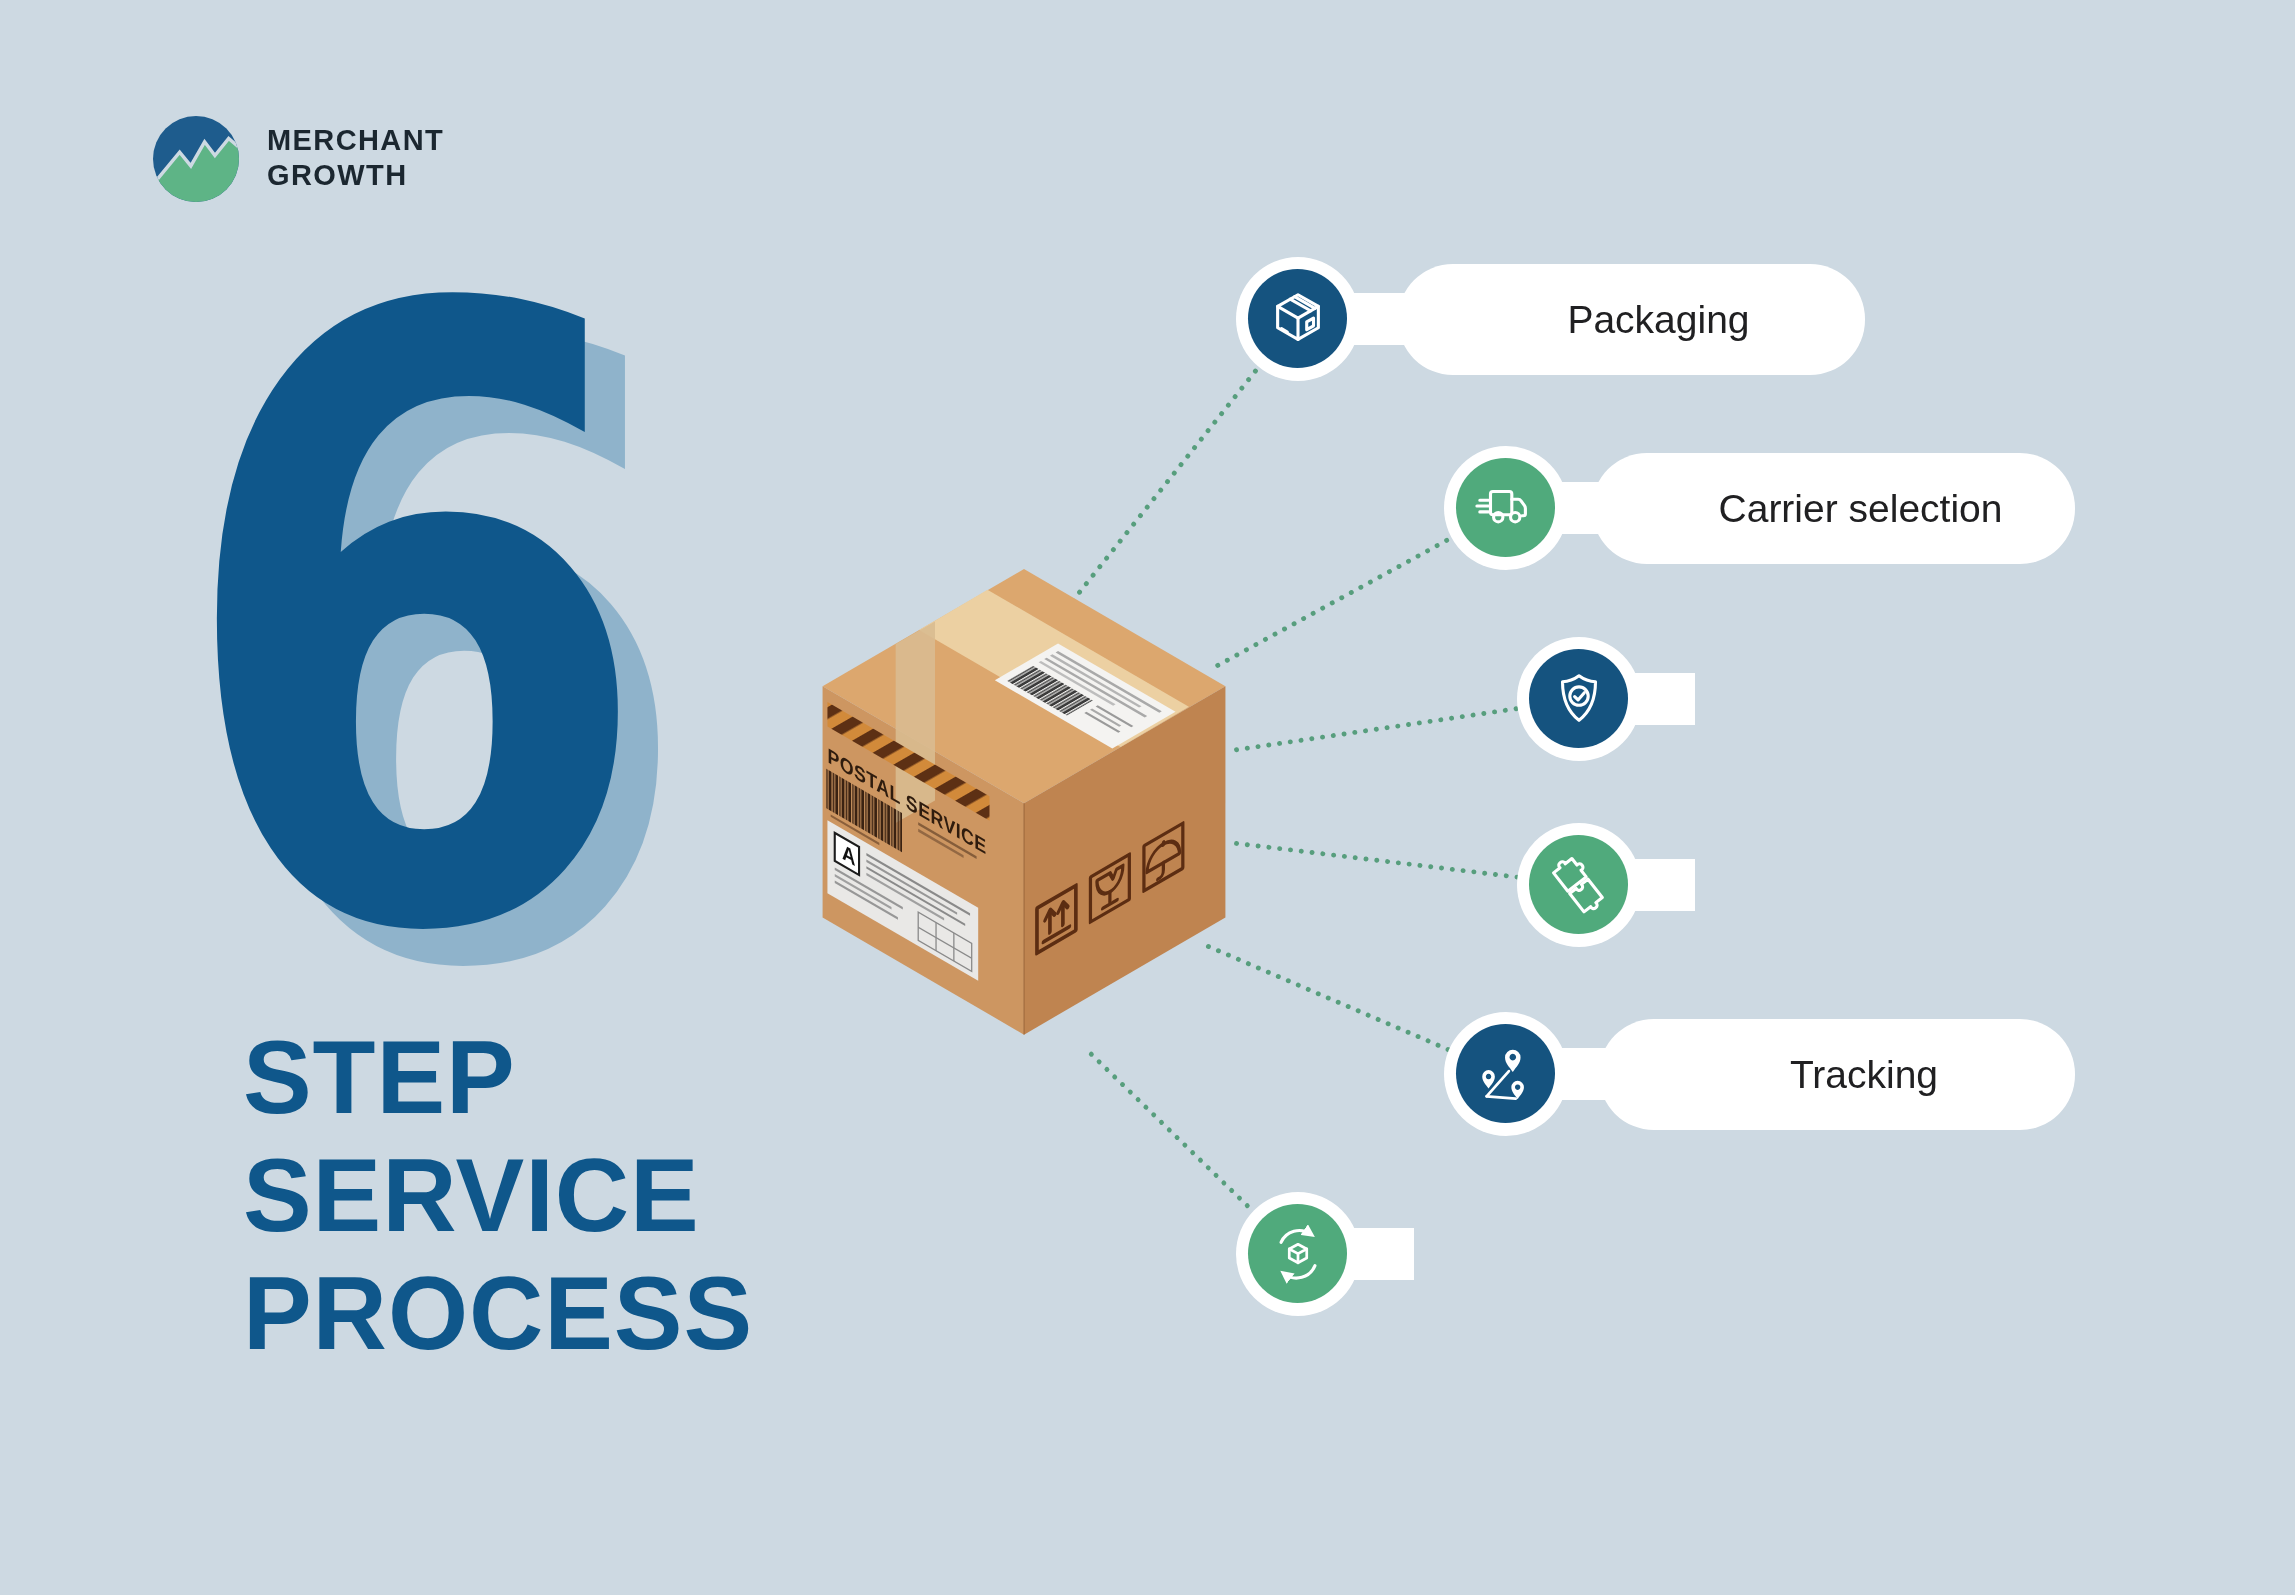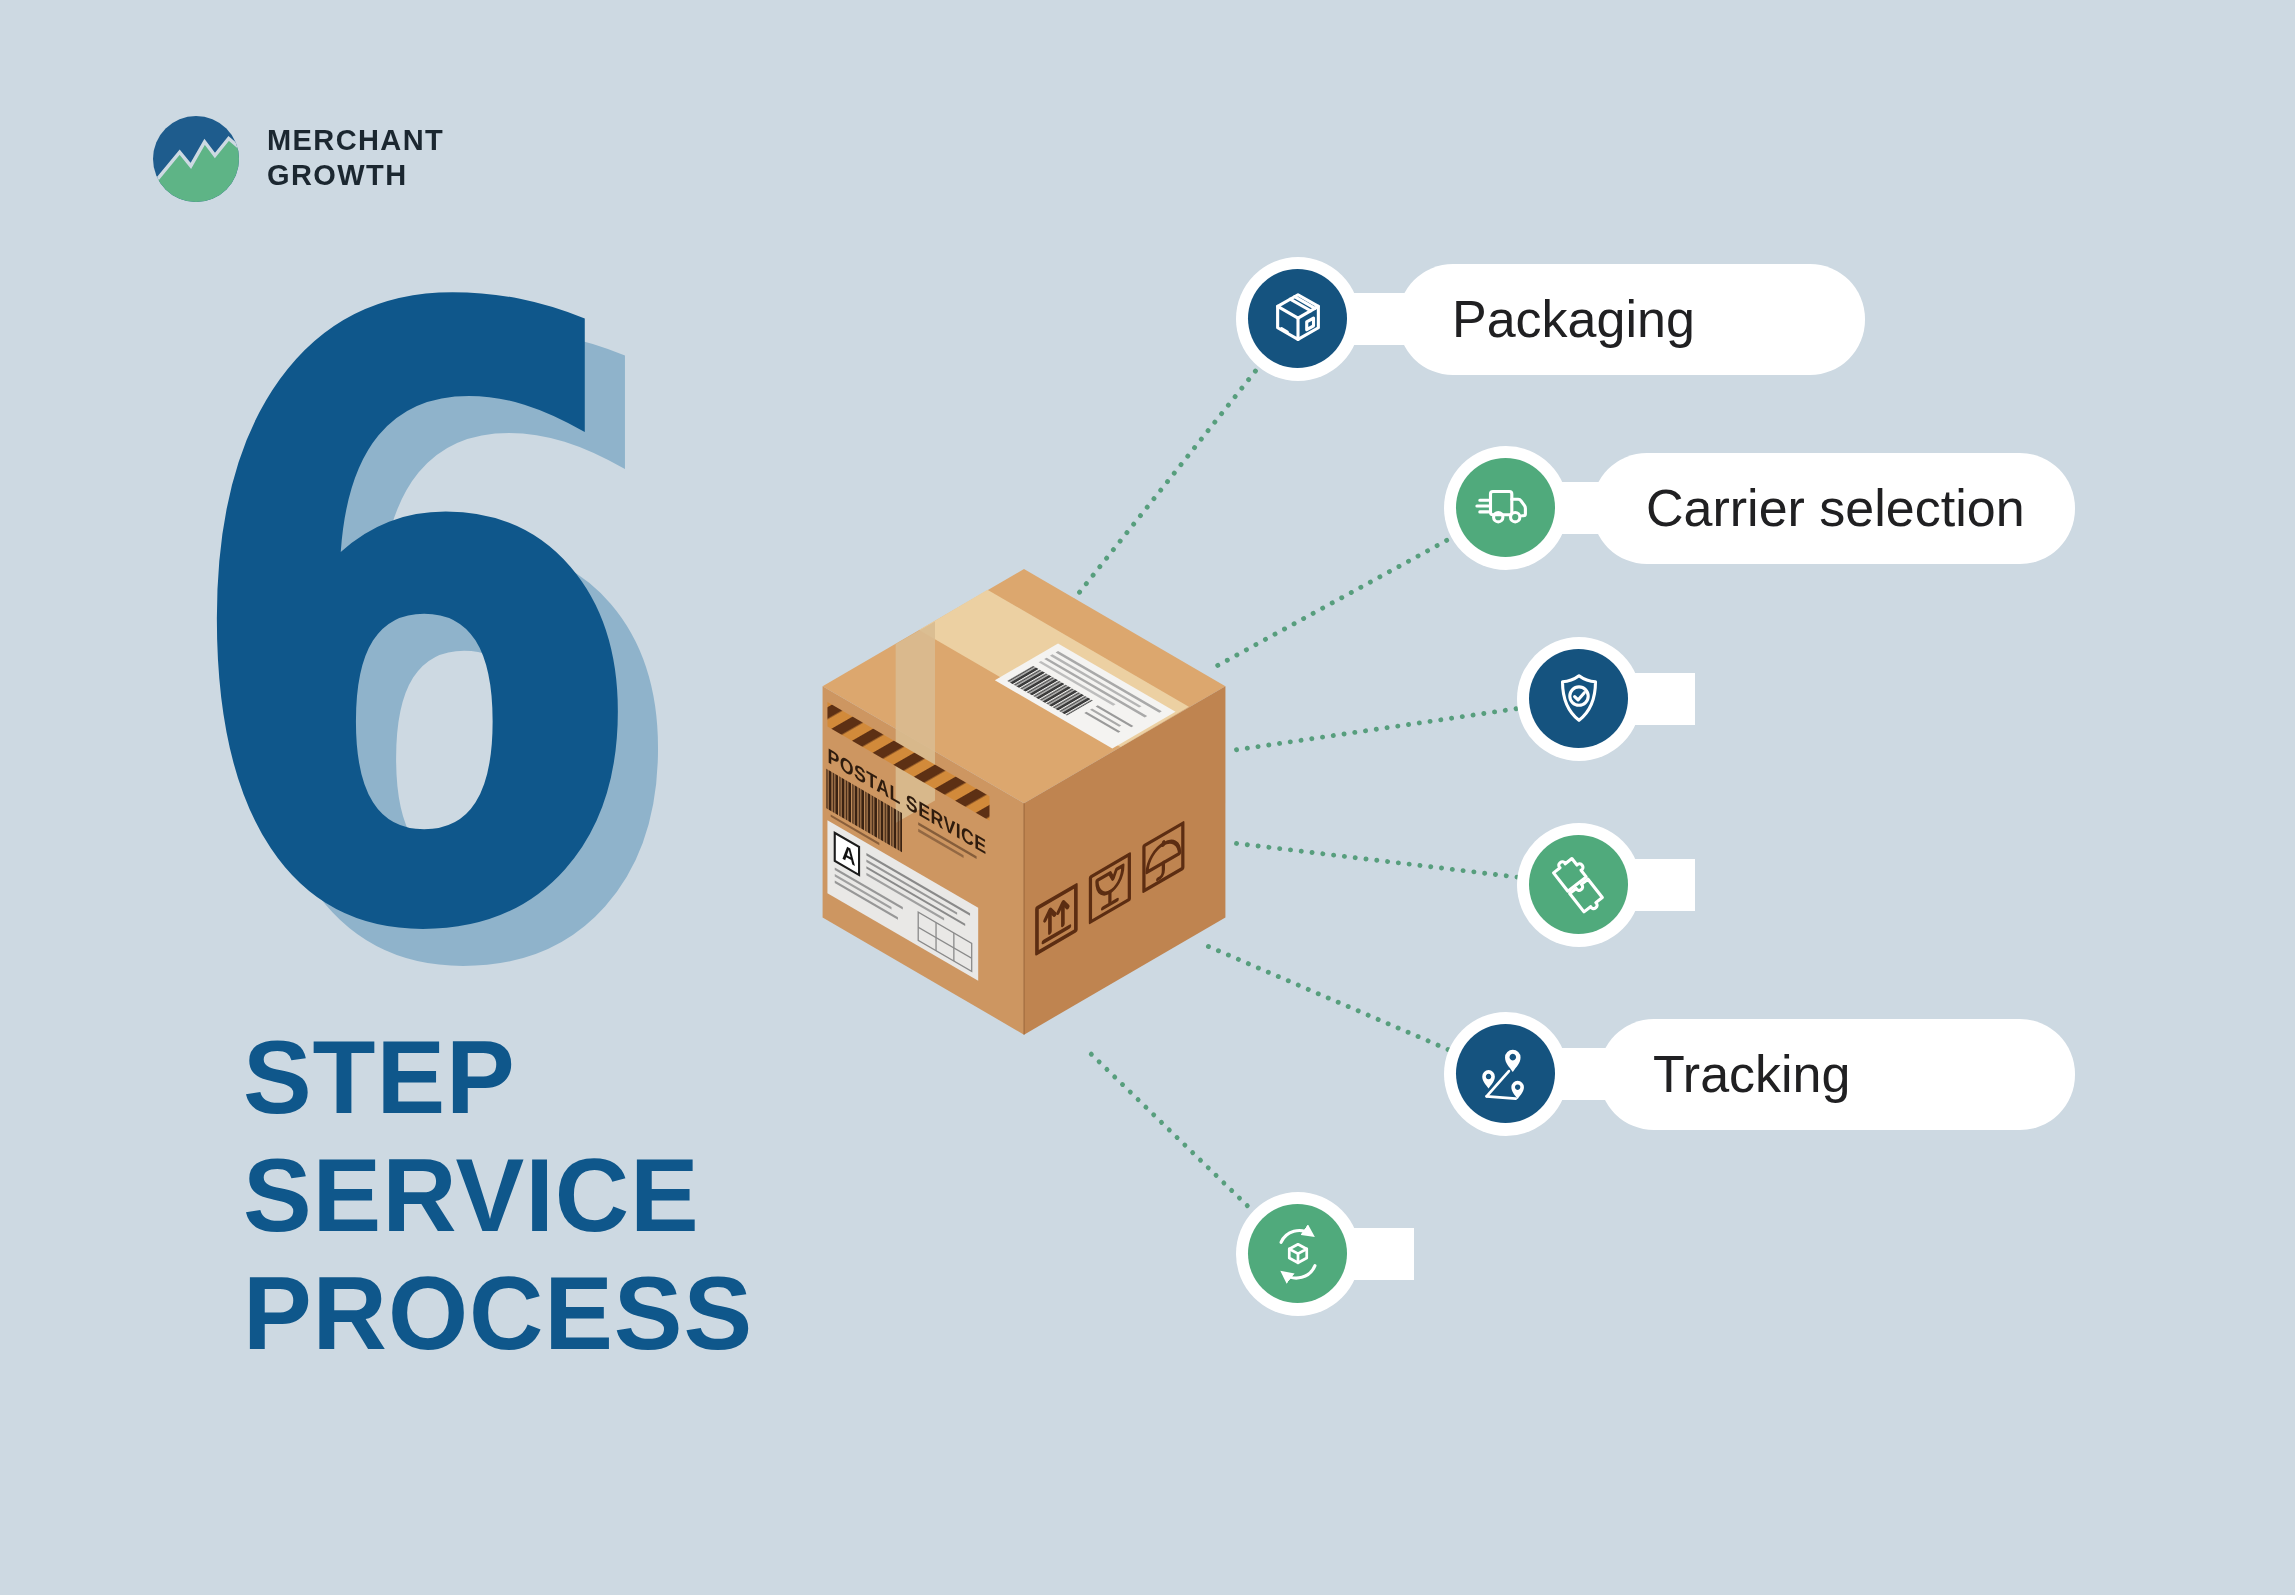--- a/index.html
+++ b/index.html
@@ -29,21 +29,21 @@
 
   
   .headline{left:243px;top:1019px;color:#0f578b;font-weight:bold;}
   .headline .hl-line{font-size:103px;line-height:118px;letter-spacing:0.9px;
     font-family:"Liberation Sans", sans-serif;}
 
   
   .step{position:absolute;height:124px;}
   .pill{position:absolute;top:6.6px;right:0;height:111px;background:#ffffff;border-radius:55px;}
   .pill-label{display:block;line-height:111px;padding-left:54px;
-    font-size:52px;color:#202022;white-space:nowrap;}
+    font-size:39px;color:#202022;white-space:nowrap;text-align:center;}
   .bridge{position:absolute;left:97px;top:36px;width:81px;height:52px;background:#ffffff;}
   .ring{position:absolute;left:0;top:0;width:124px;height:124px;border-radius:50%;background:#ffffff;}
   .disc{position:absolute;left:12px;top:12px;width:99px;height:99px;border-radius:50%;
     display:flex;align-items:center;justify-content:center;}
   .disc.blue{background:#15537f;}
   .disc.green{background:#50aa7c;}
   .disc svg{width:64px;height:64px;}
   .ic{stroke:#ffffff;stroke-width:3.2;fill:none;stroke-linecap:round;stroke-linejoin:round;}
   .ic-thin{stroke:#ffffff;stroke-width:2.8;fill:none;stroke-linecap:round;}
 

